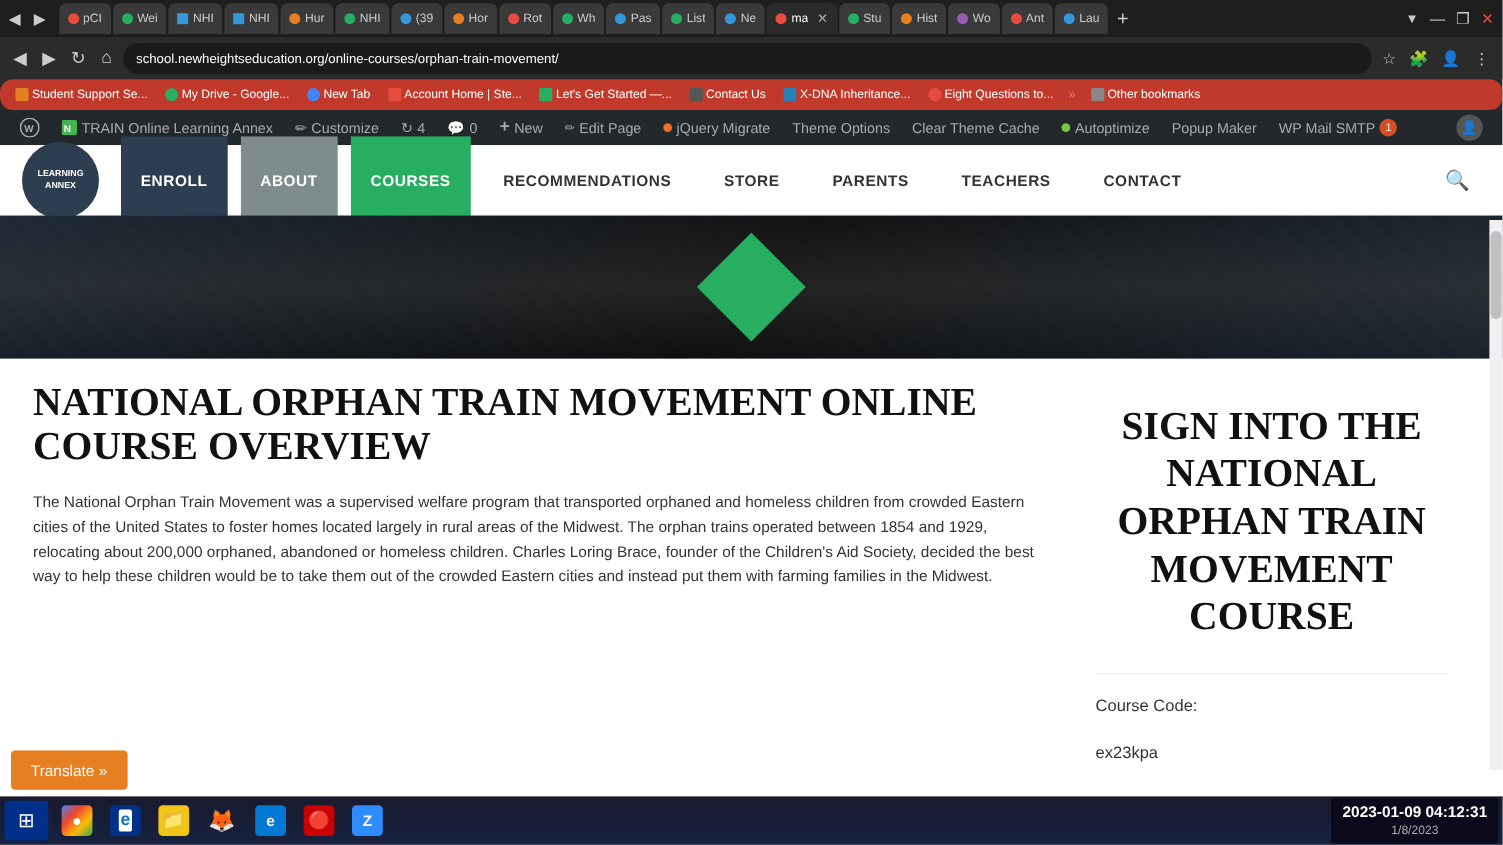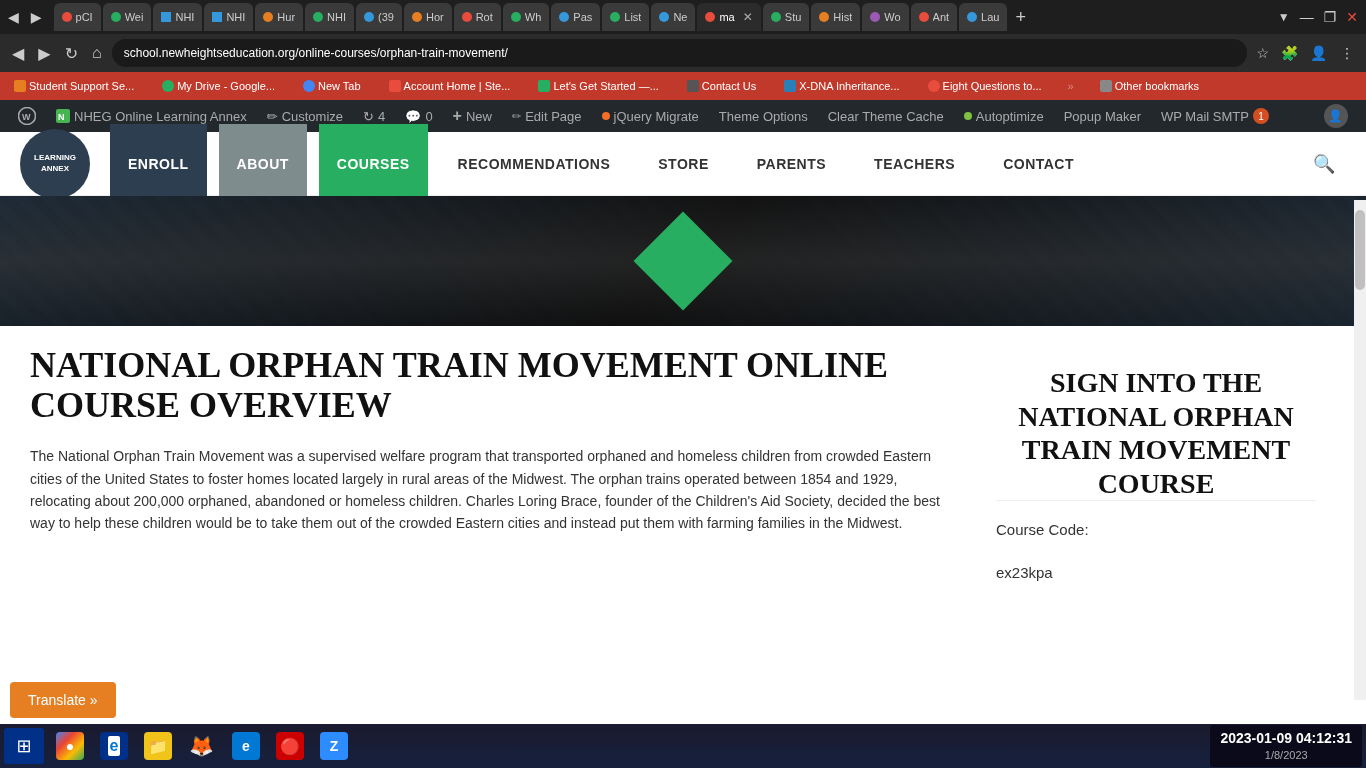--- a/index.html
+++ b/index.html
@@ -68,22 +68,23 @@
     .addr-icons { display: flex; gap: 4px; align-items: center; }
     .addr-icon-btn { background: none; border: none; color: #ccc; font-size: 14px; cursor: pointer; padding: 4px; border-radius: 50%; }
 
     
     .bookmarks-bar {
       background: #c0392b;
       height: 28px;
       display: flex;
       align-items: center;
       padding: 0 8px;
-      gap: 16px;
+      gap: 4px;
       overflow: hidden;
+      border-radius: 12px;
     }
     .bookmark-item {
       display: flex;
       align-items: center;
       gap: 3px;
       color: #fff;
       font-size: 11px;
       padding: 2px 6px;
       border-radius: 3px;
       cursor: pointer;
@@ -214,26 +215,27 @@
       line-height: 1.6;
       color: #333;
     }
 
     
     .signin-box {
       background: #fff;
       padding: 20px;
     }
     .signin-title {
-      font-size: 28px;
+      font-size: 36px;
       font-weight: 900;
       color: #111;
       text-transform: uppercase;
       text-align: center;
       line-height: 1.2;
+      margin-bottom: 30px;
       font-family: 'Georgia', serif;
     }
     .course-code-label {
       font-size: 15px;
       color: #333;
       margin-bottom: 8px;
     }
     .course-code-value {
       font-size: 15px;
       color: #333;
@@ -475,21 +477,21 @@
     <svg width="18" height="18" viewBox="0 0 18 18">
       <circle cx="9" cy="9" r="8.5" fill="none" stroke="#aaa" stroke-width="1.5"></circle>
       <text x="4" y="13" fill="#aaa" font-size="9" font-weight="bold">W</text>
     </svg>
   </div>
   <div class="wp-admin-item">
     <svg width="14" height="14" viewBox="0 0 14 14">
       <rect width="14" height="14" rx="2" fill="#46b450"></rect>
       <text x="2" y="11" fill="white" font-size="9" font-weight="bold">N</text>
     </svg>
-    <span>NHEG Online Learning Annex</span>
+    <span>TRAIN Online Learning Annex</span>
   </div>
   <div class="wp-admin-item">
     <span style="font-size:13px">✏</span>
     <span>Customize</span>
   </div>
   <div class="wp-admin-item">
     <span style="font-size:13px">↻</span>
     <span>4</span>
   </div>
   <div class="wp-admin-item">

